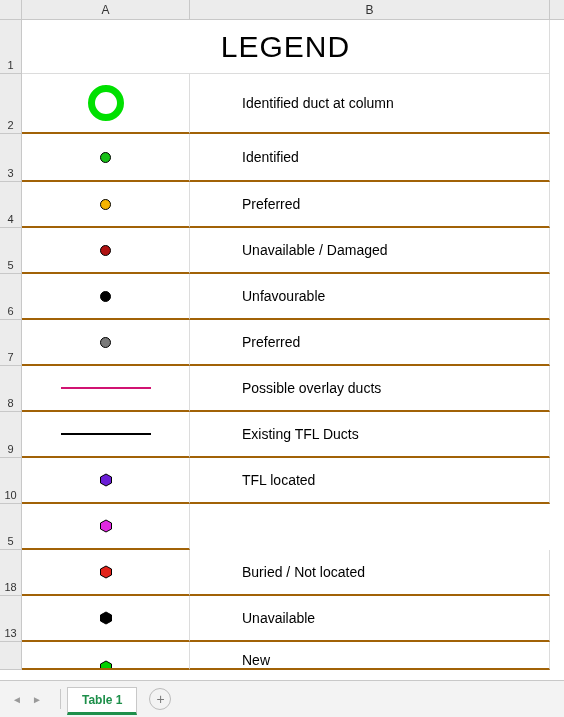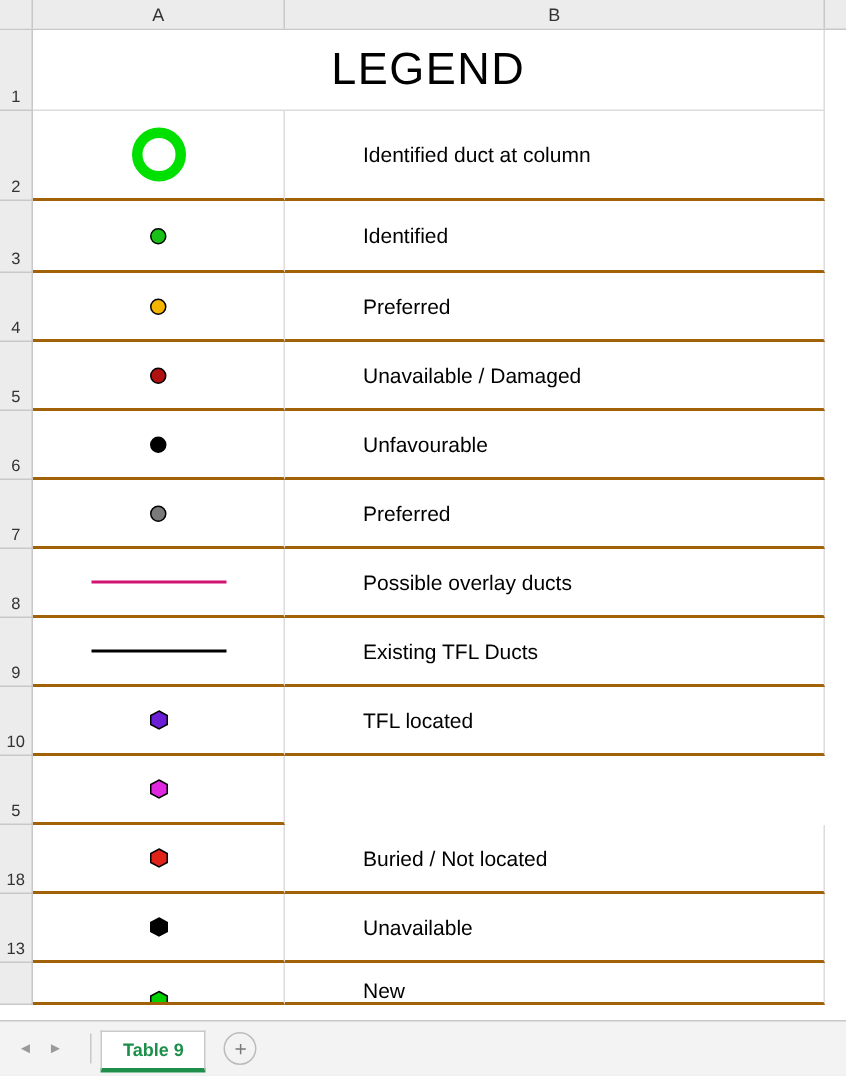--- a/index.html
+++ b/index.html
@@ -323,15 +323,15 @@
     </div>
 
 </div>
 
 <div class="tab-bar">
   <div class="tab-nav">
     <span>◄</span>
     <span>►</span>
   </div>
   <div class="sep"></div>
-  <div class="tab">Table 9</div>
+  <div class="tab">Table 1</div>
   <div class="add-tab">+</div>
 </div>
 
 </body></html>

